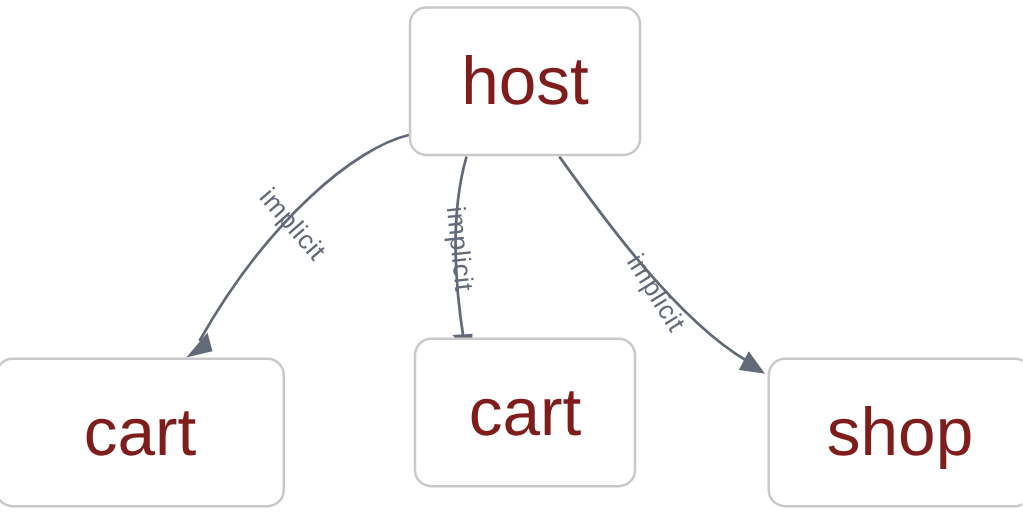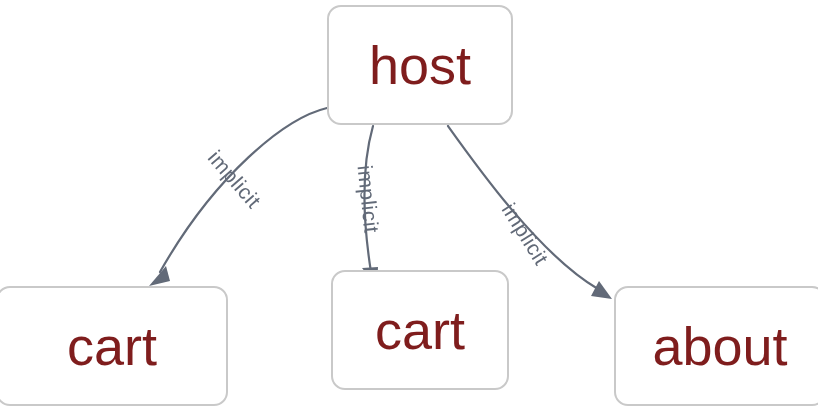--- a/index.html
+++ b/index.html
@@ -102,16 +102,16 @@
 
   <div class="node node-about">
     <span class="node-label">cart</span>
   </div>
 
   <div class="node node-cart">
     <span class="node-label">cart</span>
   </div>
 
   <div class="node node-shop">
-    <span class="node-label">about</span>
+    <span class="node-label">shop</span>
   </div>
 
 </div>
 
 </body></html>

